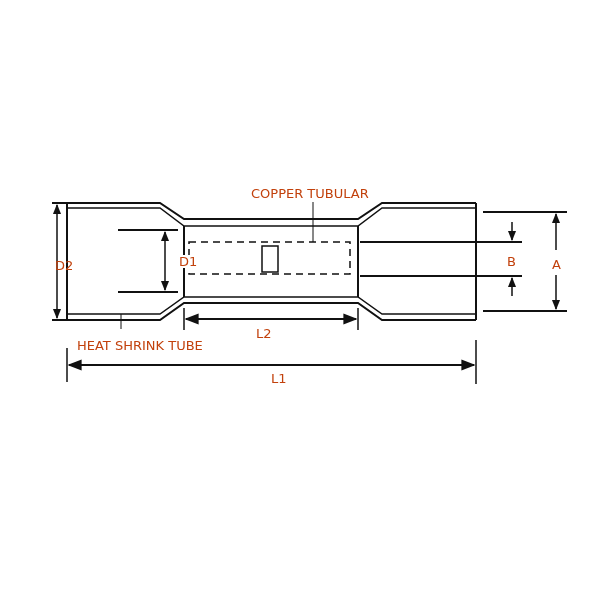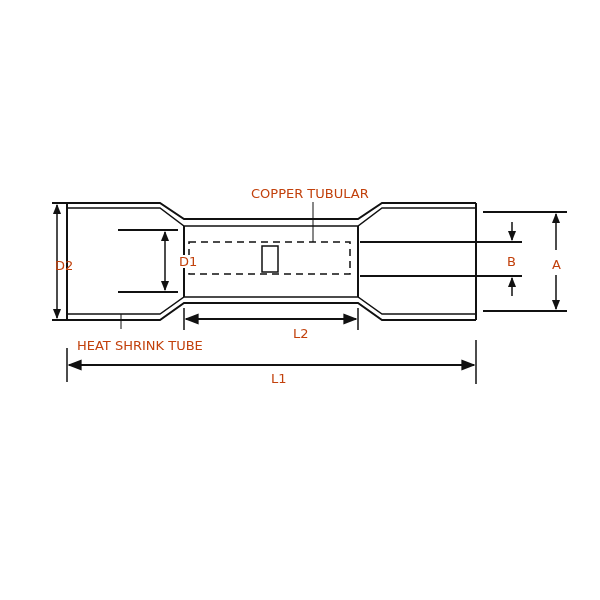--- a/index.html
+++ b/index.html
@@ -63,16 +63,16 @@
     <line x1="67" y1="348" x2="67" y2="382" stroke-width="1.5"></line>
     <line x1="476" y1="340" x2="476" y2="384" stroke-width="1.5"></line>
     <line x1="69" y1="365" x2="474" y2="365" marker-start="url(#ah)" marker-end="url(#ah)" stroke-width="2"></line>
   </g>
 </svg>
 
 <div class="lbl" style="left:251px;top:187px;">COPPER TUBULAR</div>
 <div class="lbl" style="left:77px;top:339px;">HEAT SHRINK TUBE</div>
 <div class="lbl" style="left:55px;top:259px;">D2</div>
 <div class="lbl" style="left:158px;top:255px;background:#fff;margin-left:21px;">D1</div>
-<div class="lbl" style="left:256px;top:327px;margin-left:37px;">L2</div>
+<div class="lbl" style="left:256px;top:327px;">L2</div>
 <div class="lbl" style="left:271px;top:372px;">L1</div>
 <div class="lbl" style="left:507px;top:255px;">B</div>
 <div class="lbl" style="left:552px;top:258px;">A</div>
 
 </body></html>

